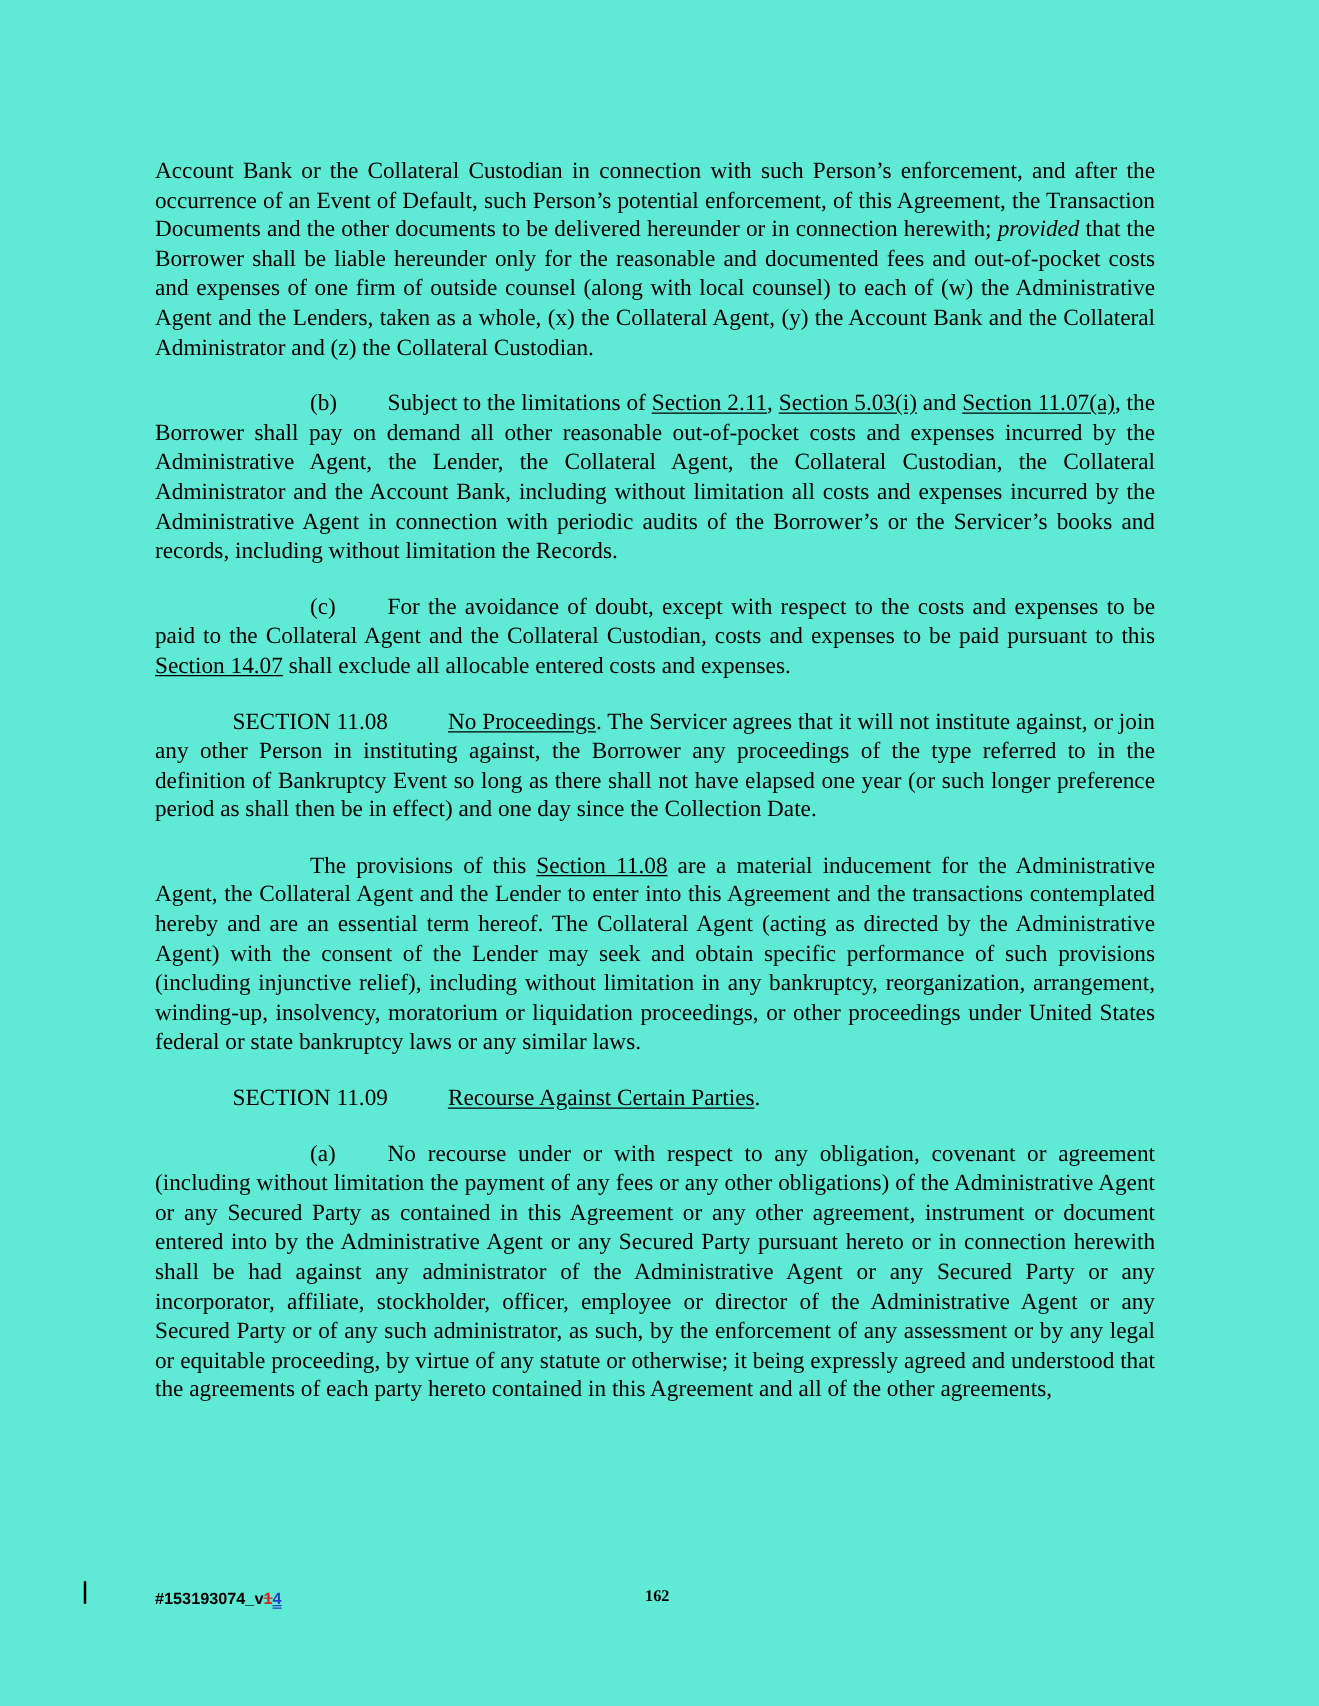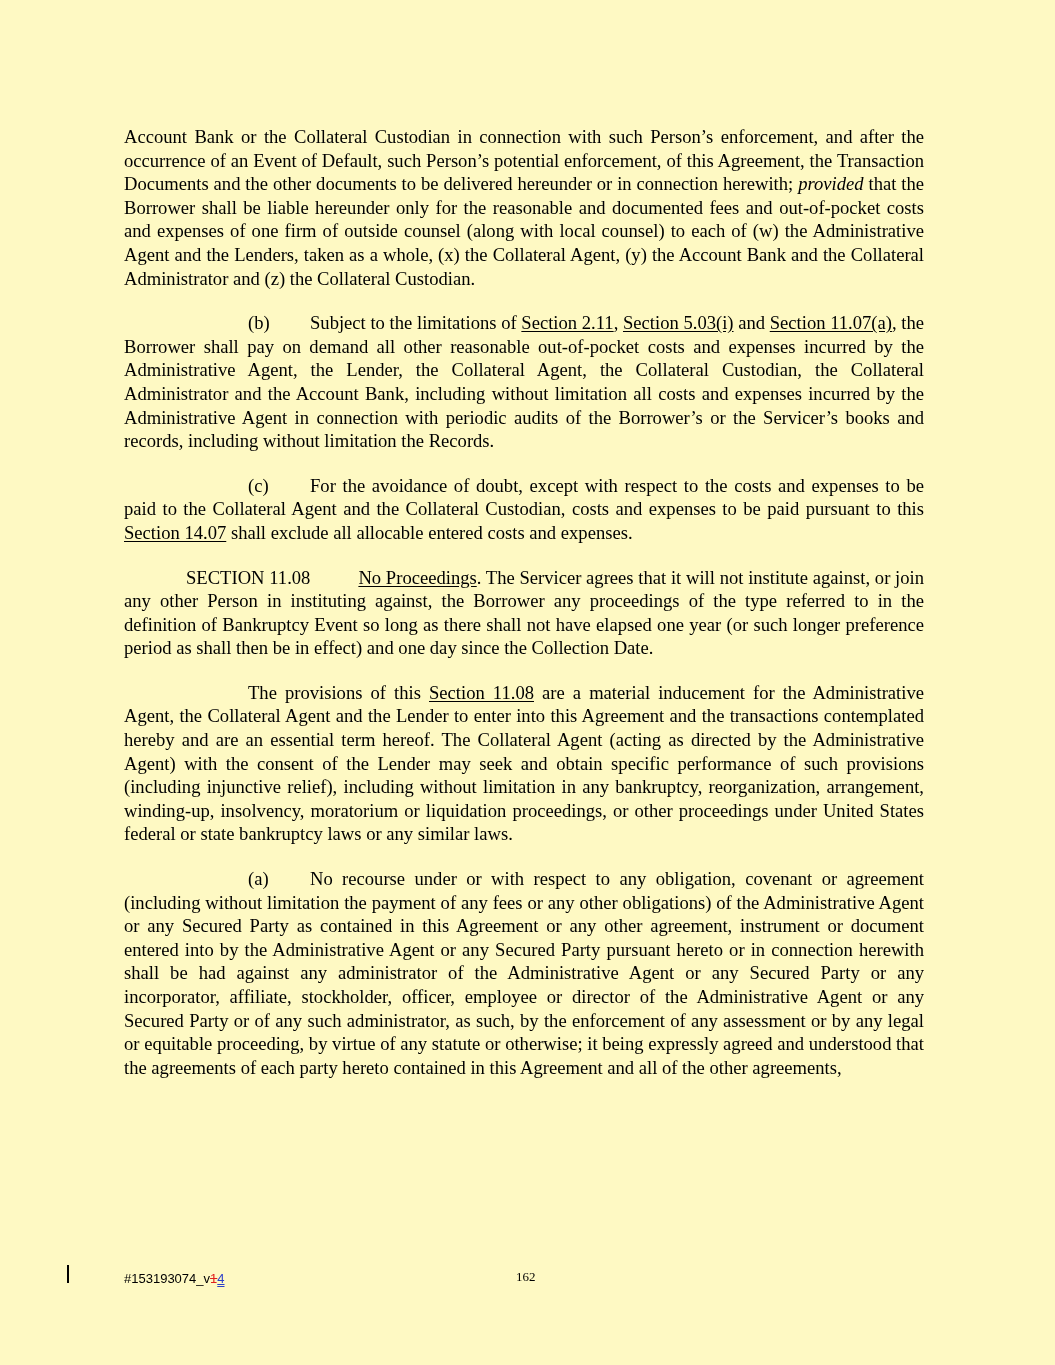--- a/index.html
+++ b/index.html
@@ -1,32 +1,32 @@
 <!DOCTYPE html>
 <html><head>
   <meta charset="utf-8">
   <style>
     html, body { margin: 0; padding: 0; background: #ffffff; }
     body { width: 1055px; height: 1365px; position: relative; overflow: hidden; }
     .page {
       position: absolute; left: 0; top: 0; width: 1055px; height: 1365px;
-      background: #fef9c3;
+      background: #5eead4;
       font-family: "Liberation Serif", serif;
       color: #000000;
       font-size: 18.6px;
       line-height: 23.6px;
     }
     .body { position: absolute; left: 124px; top: 125px; width: 800px; }
     p { margin: 0 0 21px 0; text-align: justify; }
     .indent2 { text-indent: 124px; }
     .indent1 { text-indent: 62px; }
     .tab { display: inline-block; width: 62px; text-indent: 0; }
     .sect-tab { display: inline-block; width: 48px; }
     u { text-underline-offset: 2px; }
-    .footer { position: absolute; top: 1265px; left: 0; width: 1055px; height: 24px; }
+    .footer { position: absolute; top: 1265px; left: 0; width: 1055px; height: 24px; font-weight: bold; }
     .change-bar { position: absolute; left: 67px; top: 0; width: 2px; height: 18px; background: #000; }
     .doc-id { position: absolute; left: 124px; top: 2px; font-family: "Liberation Sans", sans-serif; font-size: 13px; }
     .del { color: #e0201c; text-decoration: line-through; }
     .ins { color: #2b3ec9; text-decoration: underline double; }
     .page-num { position: absolute; left: 516px; top: 0; font-size: 13px; }
   </style>
 </head>
 <body>
 
 <div class="page">
@@ -35,20 +35,21 @@
     <p><span>Account Bank or the Collateral Custodian in connection with such Person’s enforcement, and after the occurrence of an Event of Default, such Person’s potential enforcement, of this Agreement, the Transaction Documents and the other documents to be delivered hereunder or in connection herewith; </span><i>provided</i><span> that the Borrower shall be liable hereunder only for the reasonable and documented fees and out-of-pocket costs and expenses of one firm of outside counsel (along with local counsel) to each of (w) the Administrative Agent and the Lenders, taken as a whole, (x) the Collateral Agent, (y) the Account Bank and the Collateral Administrator and (z) the Collateral Custodian.</span></p>
 
     <p class="indent2"><span class="tab">(b)</span><span>Subject to the limitations of </span><u>Section 2.11</u><span>, </span><u>Section 5.03(i)</u><span> and </span><u>Section 11.07(a)</u><span>, the Borrower shall pay on demand all other reasonable out-of-pocket costs and expenses incurred by the Administrative Agent, the Lender, the Collateral Agent, the Collateral Custodian, the Collateral Administrator and the Account Bank, including without limitation all costs and expenses incurred by the Administrative Agent in connection with periodic audits of the Borrower’s or the Servicer’s books and records, including without limitation the Records.</span></p>
 
     <p class="indent2"><span class="tab">(c)</span><span>For the avoidance of doubt, except with respect to the costs and expenses to be paid to the Collateral Agent and the Collateral Custodian, costs and expenses to be paid pursuant to this </span><u>Section 14.07</u><span> shall exclude all allocable entered costs and expenses.</span></p>
 
     <p class="indent1"><span>SECTION 11.08</span><span class="sect-tab"></span><u>No Proceedings</u><span>.  The Servicer agrees that it will not institute against, or join any other Person in instituting against, the Borrower any proceedings of the type referred to in the definition of Bankruptcy Event so long as there shall not have elapsed one year (or such longer preference period as shall then be in effect) and one day since the Collection Date.</span></p>
 
     <p class="indent2"><span>The provisions of this </span><u>Section 11.08</u><span> are a material inducement for the Administrative Agent, the Collateral Agent and the Lender to enter into this Agreement and the transactions contemplated hereby and are an essential term hereof.  The Collateral Agent (acting as directed by the Administrative Agent) with the consent of the Lender may seek and obtain specific performance of such provisions (including injunctive relief), including without limitation in any bankruptcy, reorganization, arrangement, winding-up, insolvency, moratorium or liquidation proceedings, or other proceedings under United States federal or state bankruptcy laws or any similar laws.</span></p>
 
+    <p class="indent1"><span>SECTION 11.09</span><span class="sect-tab"></span><u>Recourse Against Certain Parties</u><span>.</span></p>
 
     <p class="indent2"><span class="tab">(a)</span><span>No recourse under or with respect to any obligation, covenant or agreement (including without limitation the payment of any fees or any other obligations) of the Administrative Agent or any Secured Party as contained in this Agreement or any other agreement, instrument or document entered into by the Administrative Agent or any Secured Party pursuant hereto or in connection herewith shall be had against any administrator of the Administrative Agent or any Secured Party or any incorporator, affiliate, stockholder, officer, employee or director of the Administrative Agent or any Secured Party or of any such administrator, as such, by the enforcement of any assessment or by any legal or equitable proceeding, by virtue of any statute or otherwise; it being expressly agreed and understood that the agreements of each party hereto contained in this Agreement and all of the other agreements,</span></p>
 
   </div>
 
   <div class="footer">
     <div class="change-bar"></div>
     <div class="doc-id"><span>#153193074_v</span><span class="del">1</span><span class="ins">4</span></div>
     <div class="page-num">162</div>
   </div>

